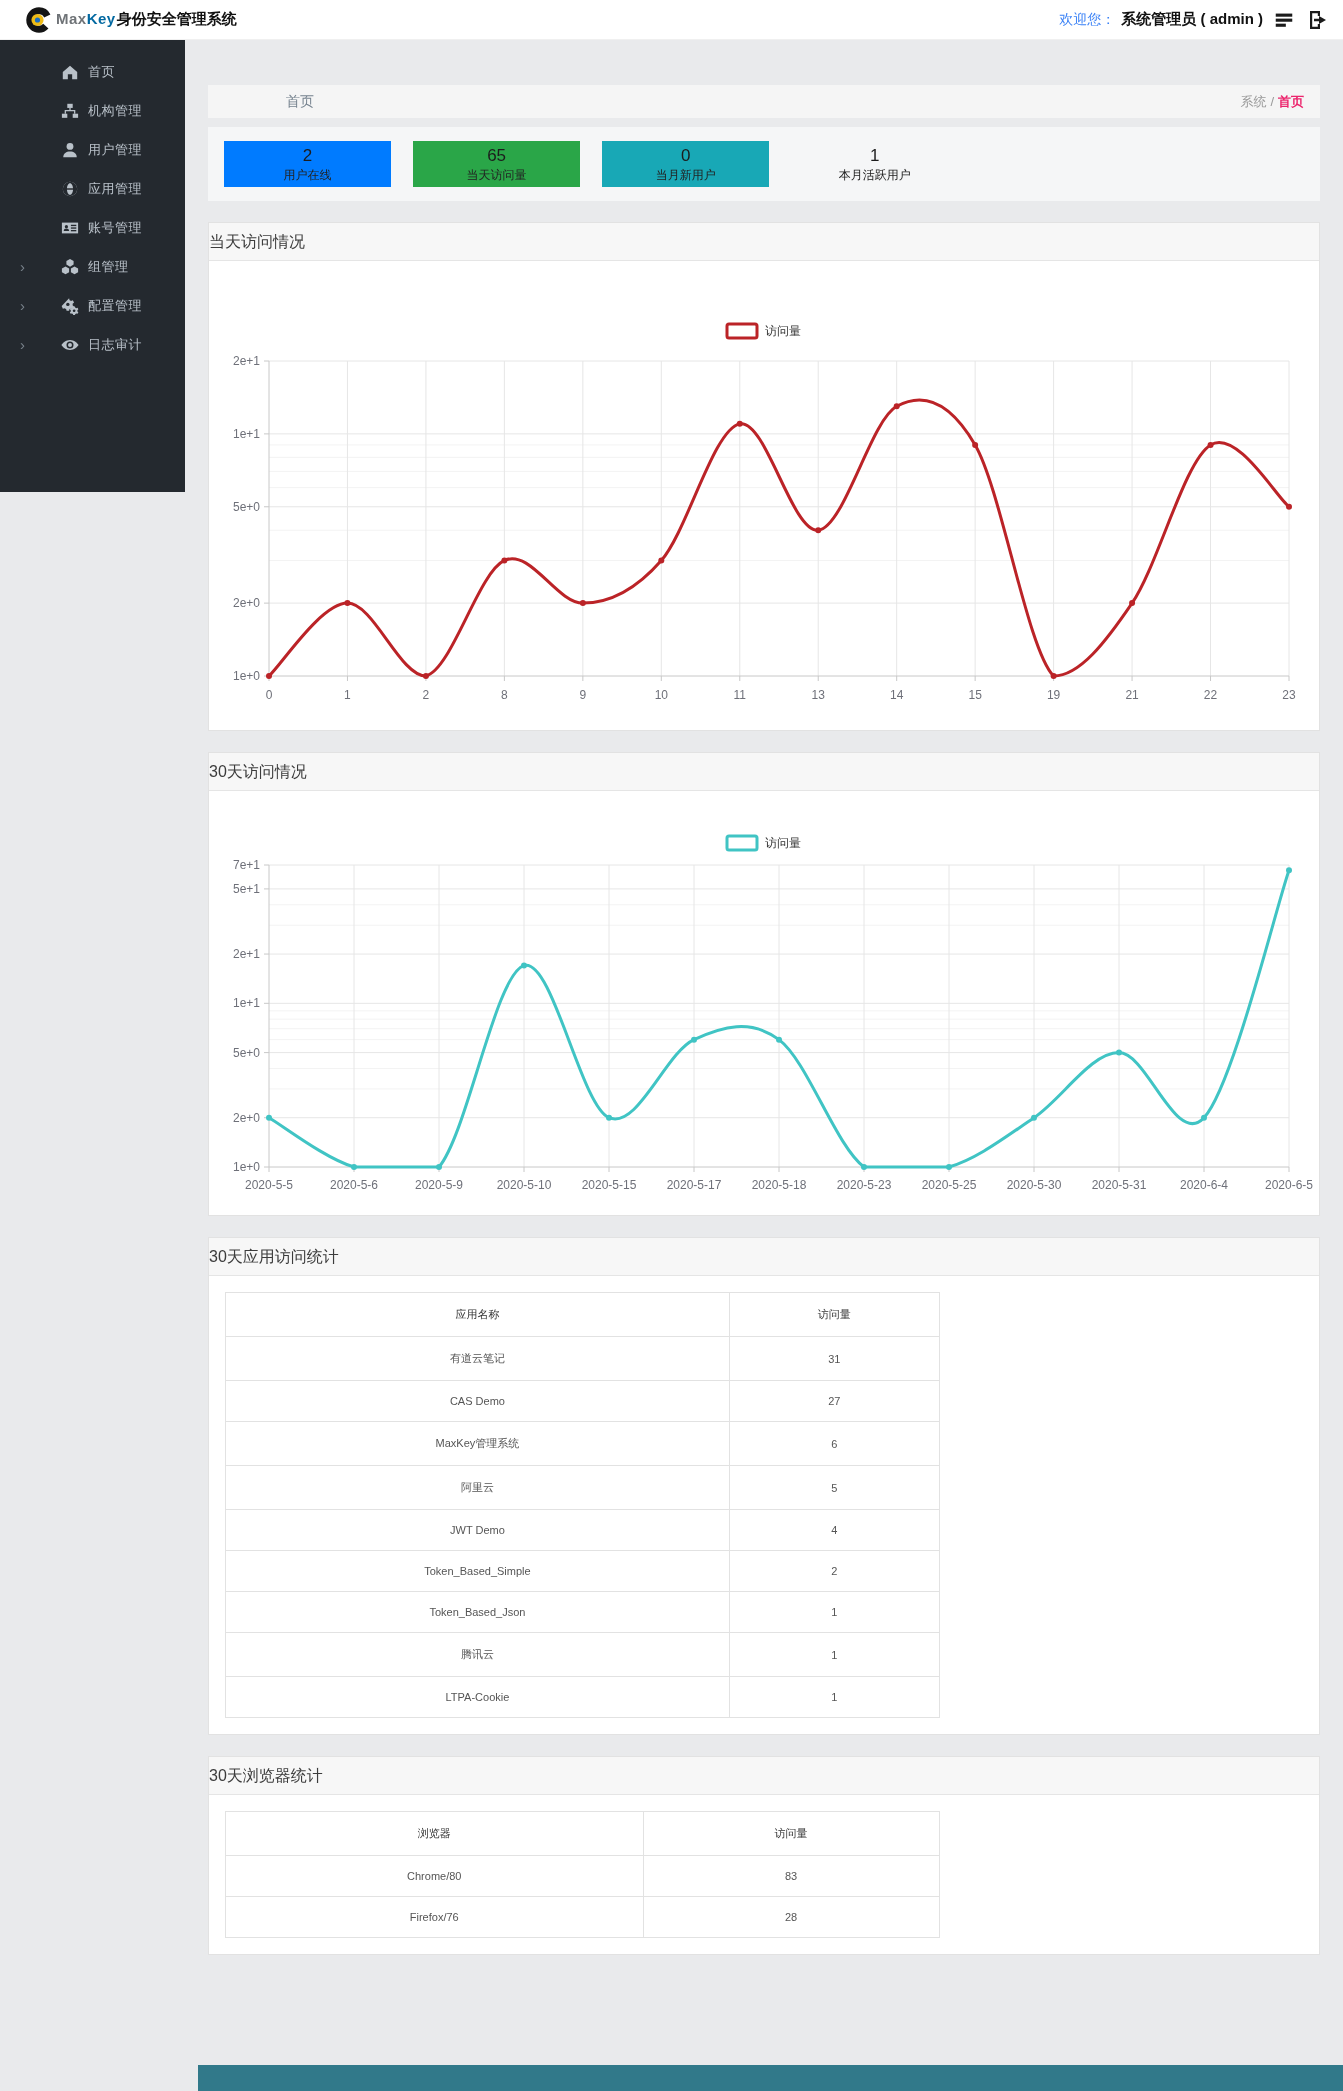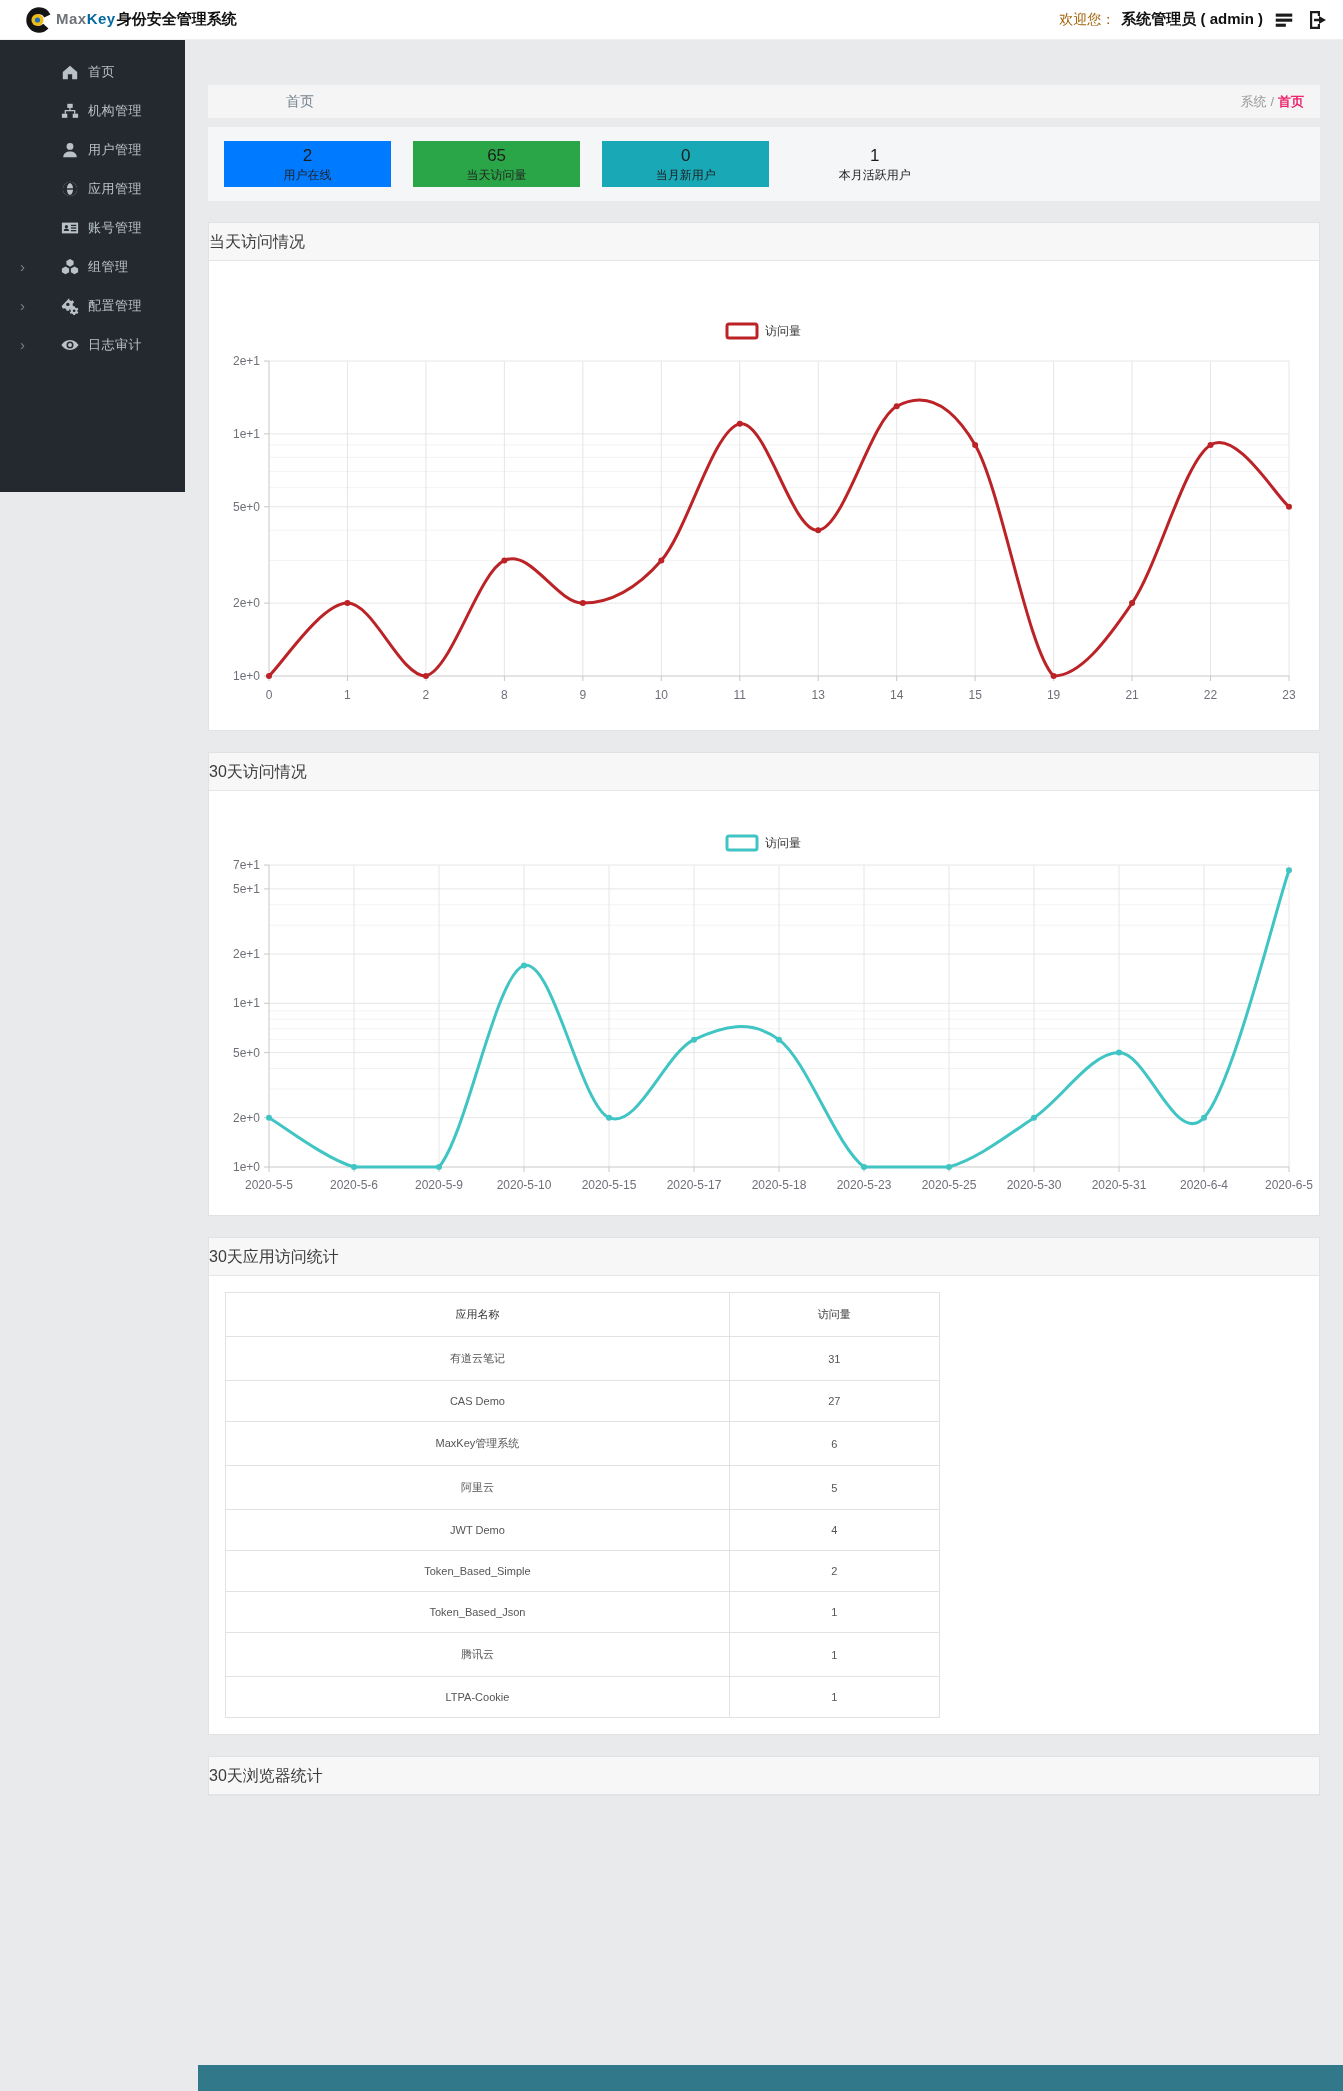--- a/index.html
+++ b/index.html
@@ -13,21 +13,21 @@
     position:absolute; top:0; left:0; right:0; height:40px; background:#ffffff;
     display:flex; align-items:center; justify-content:space-between;
     padding:0 14px 0 26px; z-index:5; border-bottom:1px solid #f0f0f0;
   }
   .brand { display:flex; align-items:center; gap:4px; }
   .brand svg { display:block; }
   .b-max { font-weight:bold; font-size:15px; color:#6f7377; letter-spacing:.5px; }
   .b-key { font-weight:bold; font-size:15px; color:#0369a1; letter-spacing:.5px; }
   .b-suffix { font-weight:bold; font-size:15px; color:#111; margin-left:1px; }
   .header-right { display:flex; align-items:center; gap:10px; }
-  .welcome-label { font-size:14px; color:#a16207; }
+  .welcome-label { font-size:14px; color:#3b82f6; }
   .welcome-user { font-size:15px; font-weight:bold; color:#111; margin-left:6px; }
   .hdr-icon { cursor:pointer; display:block; }
   
   .sidebar {
     position:absolute; top:40px; left:0; width:185px; height:452px;
     background:#24292f; z-index:4; padding-top:12px;
   }
   .menu-item {
     height:39px; display:flex; align-items:center; cursor:pointer;
     color:#b9c1c9; font-size:13px; position:relative;
@@ -454,17 +454,39 @@
               <td>LTPA-Cookie</td>
               <td>1</td>
             </tr>
           </tbody>
         </table>
     </div>
   </section>
 
   <section class="panel">
     <div class="panel-heading">30天浏览器统计</div>
+    <div class="panel-body pad">
+      <table class="stat-table browser-cols" id="browser-table">
+        <colgroup>
+            <col class="c1">
+            <col>
+          </colgroup>
+      <tbody>
+            <tr>
+              <th>浏览器</th>
+              <th>访问量</th>
+            </tr>
+            <tr>
+              <td>Chrome/80</td>
+              <td>83</td>
+            </tr>
+            <tr>
+              <td>Firefox/76</td>
+              <td>28</td>
+            </tr>
+          </tbody>
+        </table>
+    </div>
   </section>
 
 </div>
 
 <footer class="page-footer"></footer>
 
 </body></html>

